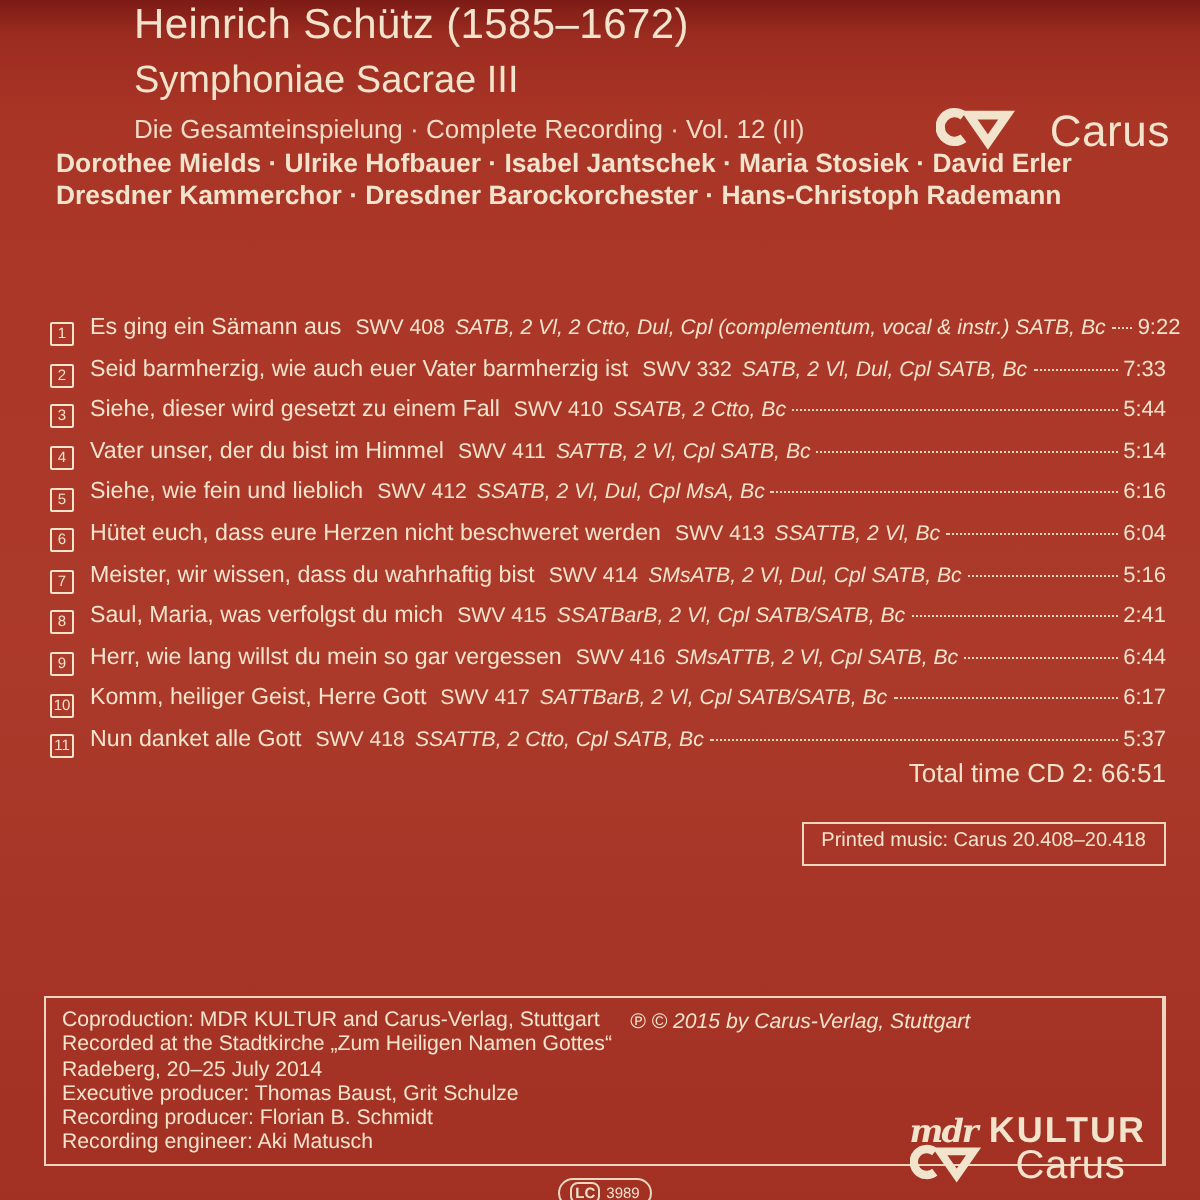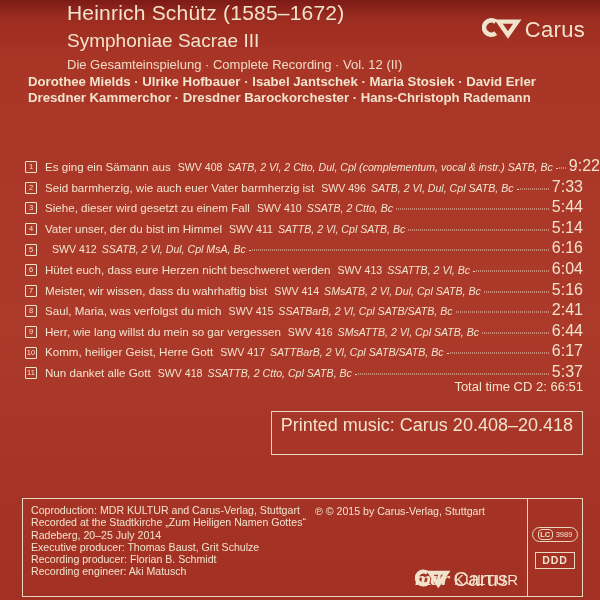--- a/index.html
+++ b/index.html
@@ -9,47 +9,47 @@
     font-family:"Liberation Sans",sans-serif;
     color:#f2e3cd;
     -webkit-font-smoothing:antialiased;
   }
   
   .header{position:absolute;left:28px;top:1px;margin-left:39px;}
   .composer{font-size:21px;letter-spacing:.2px;}
   .worktitle{font-size:19px;margin-top:5px;}
   .edition{font-size:13px;margin-top:5px;opacity:.96;}
   
-  .caruslogo{position:absolute;display:flex;align-items:center;gap:3px;}
+  .caruslogo{position:absolute;display:flex;align-items:center;gap:17px;margin-top:36px;}
   .caruslogo.top{right:15px;top:14px;}
   .caruslogo .word{font-size:22px;letter-spacing:.3px;}
   
   .performers{position:absolute;left:28px;top:74px;font-size:13.2px;line-height:15.6px;font-weight:bold;}
   
   .tracks{position:absolute;left:25px;right:17px;top:157px;}
   .trackrow{display:flex;align-items:baseline;height:20.6px;}
   .tnum{flex:0 0 auto;width:10px;height:10px;border:1px solid #f2e3cd;border-radius:1px;
         font-size:7.5px;line-height:10px;text-align:center;align-self:center;margin-right:8px;}
   .ttitle{font-size:11.6px;white-space:nowrap;}
   .tswv{font-size:10.6px;white-space:nowrap;margin-left:7px;}
   .tscore{font-size:10.6px;font-style:italic;white-space:nowrap;margin-left:5px;}
   .dots{flex:1 1 auto;min-width:10px;border-bottom:1.6px dotted #e9d8bf;margin:0 3px;transform:translateY(-2.5px);}
-  .ttime{font-size:16px;white-space:nowrap;text-align:center;}
+  .ttime{font-size:11px;white-space:nowrap;text-align:center;}
   
   .totaltime{position:absolute;right:17px;top:379px;font-size:13px;margin-left:16px;}
-  .printedbox{position:absolute;right:17px;top:411px;border:1.3px solid #e9d8bf;padding:3px 9px 18px;font-size:18px;}
-  
-  .creditsbox{position:absolute;left:22px;top:498px;width:561px;height:99px;border:1.2px solid #e9d8bf;display:flex;box-sizing:border-box;}
+  .printedbox{position:absolute;right:17px;top:411px;border:1.3px solid #e9d8bf;padding:3px 9px 6px;font-size:10px;}
+  
+  .creditsbox{position:absolute;left:22px;top:498px;width:561px;height:85px;border:1.2px solid #e9d8bf;display:flex;box-sizing:border-box;flex-direction:column;}
   .credleft{flex:1 1 auto;position:relative;padding:5px 8px;border-right:1.2px solid #e9d8bf;}
   .credlines{font-size:10.6px;line-height:12.3px;}
-  .copyright{position:absolute;left:292px;top:6px;font-size:10.6px;}
+  .copyright{position:absolute;left:292px;top:6px;font-size:10.6px;font-style:italic;}
   .bottomlogos{position:absolute;right:8px;bottom:7px;display:flex;align-items:center;gap:26px;}
   .mdrlogo{display:flex;align-items:baseline;gap:6px;}
   .mdrscript{font-family:"DejaVu Serif",serif;font-style:italic;font-weight:bold;font-size:16px;letter-spacing:-1px;}
-  .mdrkultur{font-size:15px;font-weight:normal;letter-spacing:1px;}
+  .mdrkultur{font-size:18px;font-weight:bold;letter-spacing:1px;}
   .caruslogo.bottom .word{font-size:20px;}
   
   .credright{flex:0 0 54px;display:flex;flex-direction:column;align-items:center;justify-content:center;gap:10px;}
   .lcbadge{display:flex;align-items:center;gap:3px;border:1.4px solid #e9d8bf;border-radius:9px;padding:1px 5px;}
   .lcinner{border:1.4px solid #e9d8bf;border-radius:4px;font-size:7.5px;font-weight:bold;padding:0 1.5px;line-height:9px;}
   .lcnum{font-size:7.5px;}
   .dddbox{border:1.2px solid #e9d8bf;padding:1px 6px 2px;font-size:10.5px;font-weight:bold;letter-spacing:1px;}
   svg .st{stroke:#f2e3cd;fill:none;}
 </style>
 </head>
@@ -81,21 +81,21 @@
       <span class="tnum">1</span>
       <span class="ttitle">Es ging ein Sämann aus</span>
       <span class="tswv">SWV 408</span>
       <span class="tscore">SATB, 2 Vl, 2 Ctto, Dul, Cpl (complementum, vocal &amp; instr.) SATB, Bc</span>
       <span class="dots"></span>
       <span class="ttime">9:22</span>
     </div>
     <div class="trackrow">
       <span class="tnum">2</span>
       <span class="ttitle">Seid barmherzig, wie auch euer Vater barmherzig ist</span>
-      <span class="tswv">SWV 496</span>
+      <span class="tswv">SWV 332</span>
       <span class="tscore">SATB, 2 Vl, Dul, Cpl SATB, Bc</span>
       <span class="dots"></span>
       <span class="ttime">7:33</span>
     </div>
     <div class="trackrow">
       <span class="tnum">3</span>
       <span class="ttitle">Siehe, dieser wird gesetzt zu einem Fall</span>
       <span class="tswv">SWV 410</span>
       <span class="tscore">SSATB, 2 Ctto, Bc</span>
       <span class="dots"></span>
@@ -104,20 +104,21 @@
     <div class="trackrow">
       <span class="tnum">4</span>
       <span class="ttitle">Vater unser, der du bist im Himmel</span>
       <span class="tswv">SWV 411</span>
       <span class="tscore">SATTB, 2 Vl, Cpl SATB, Bc</span>
       <span class="dots"></span>
       <span class="ttime">5:14</span>
     </div>
     <div class="trackrow">
       <span class="tnum">5</span>
+      <span class="ttitle">Siehe, wie fein und lieblich</span>
       <span class="tswv">SWV 412</span>
       <span class="tscore">SSATB, 2 Vl, Dul, Cpl MsA, Bc</span>
       <span class="dots"></span>
       <span class="ttime">6:16</span>
     </div>
     <div class="trackrow">
       <span class="tnum">6</span>
       <span class="ttitle">Hütet euch, dass eure Herzen nicht beschweret werden</span>
       <span class="tswv">SWV 413</span>
       <span class="tscore">SSATTB, 2 Vl, Bc</span>

